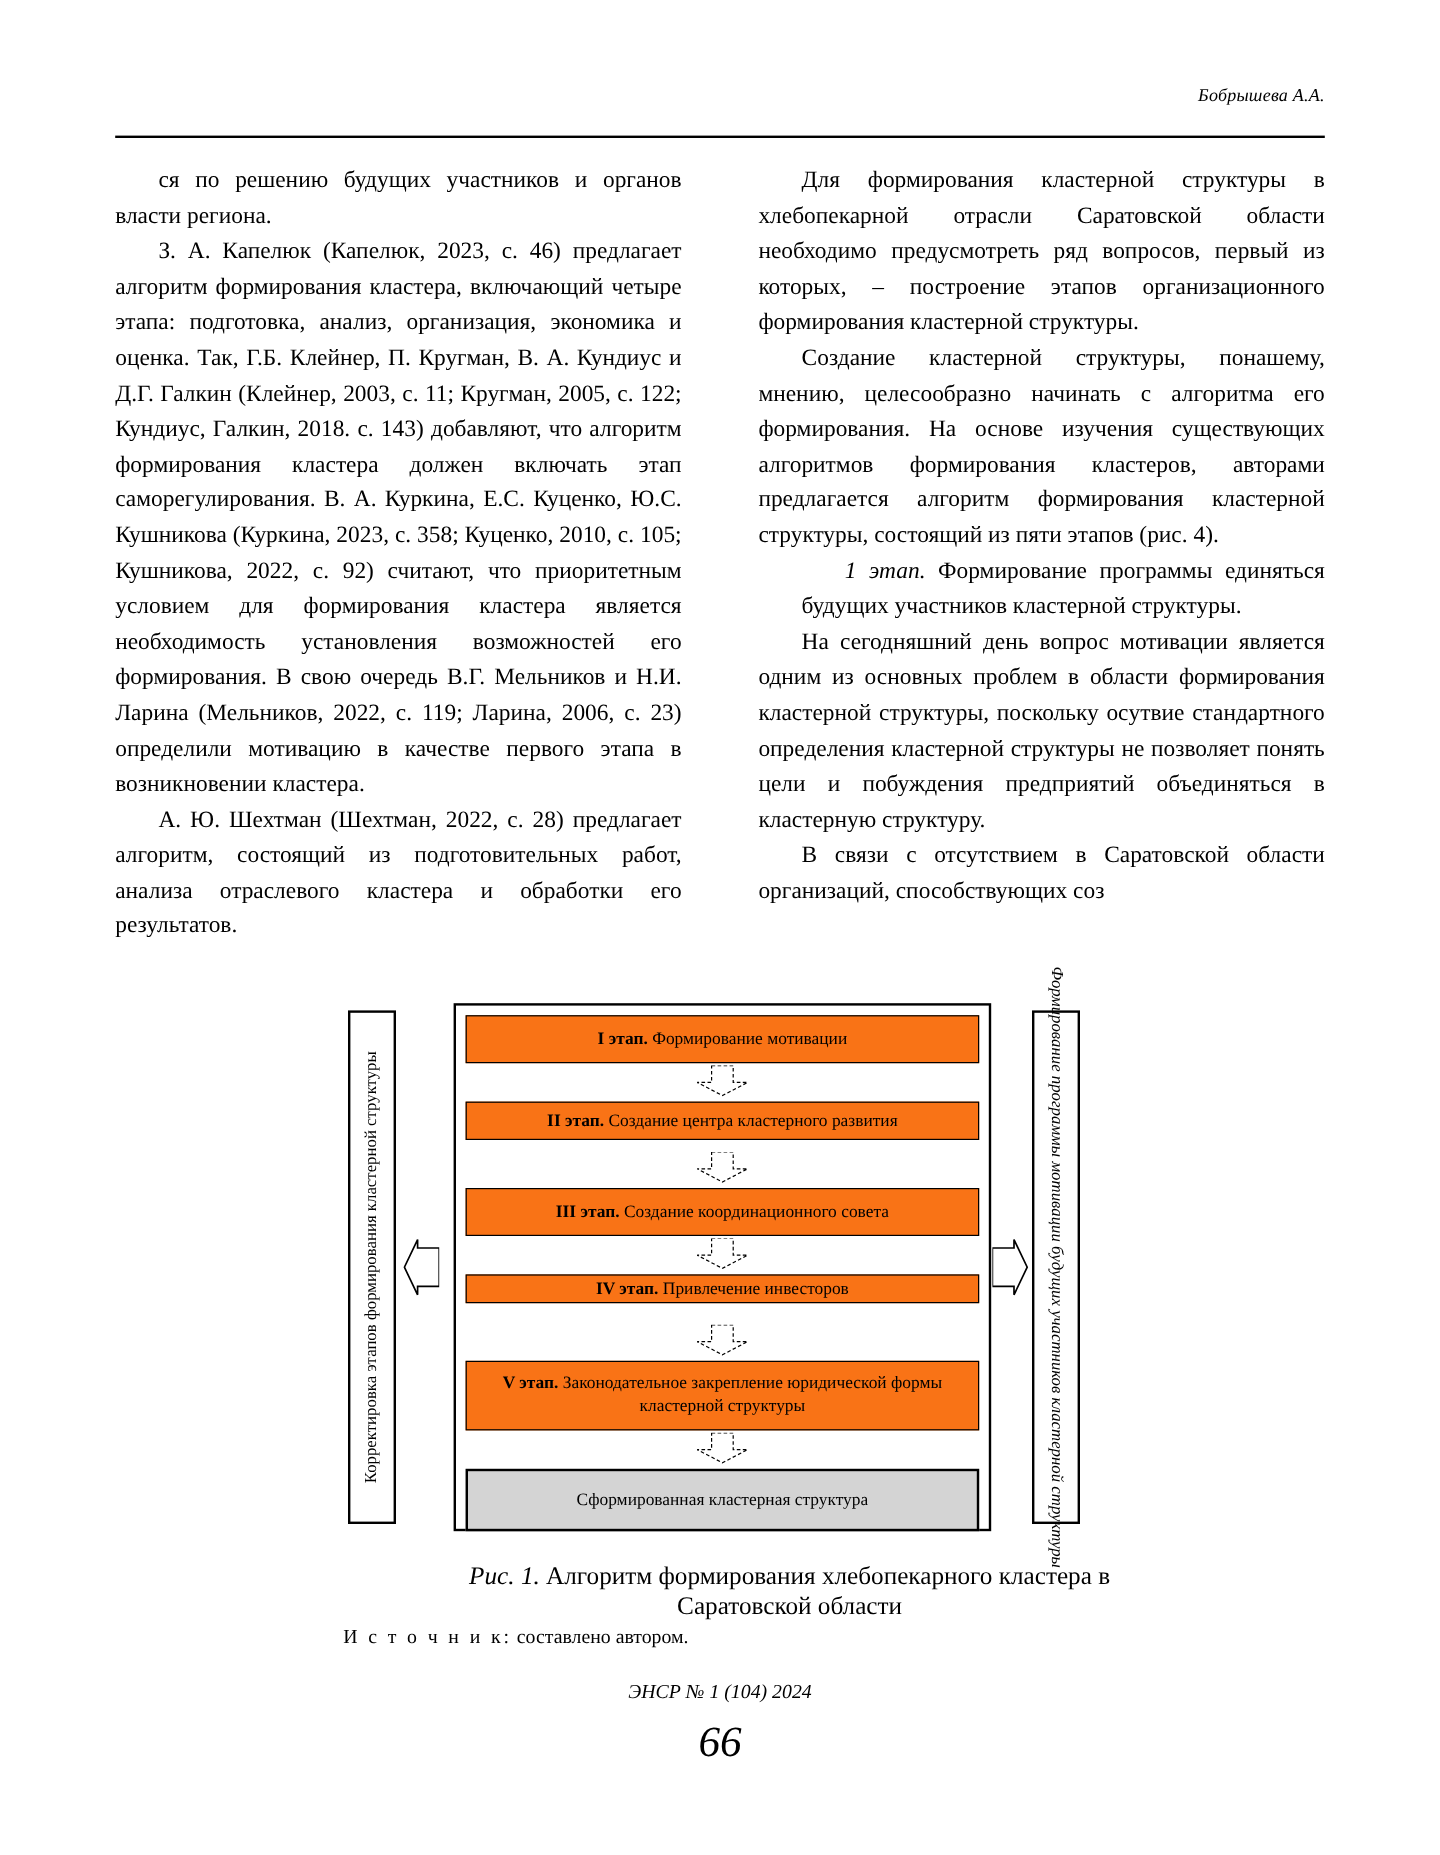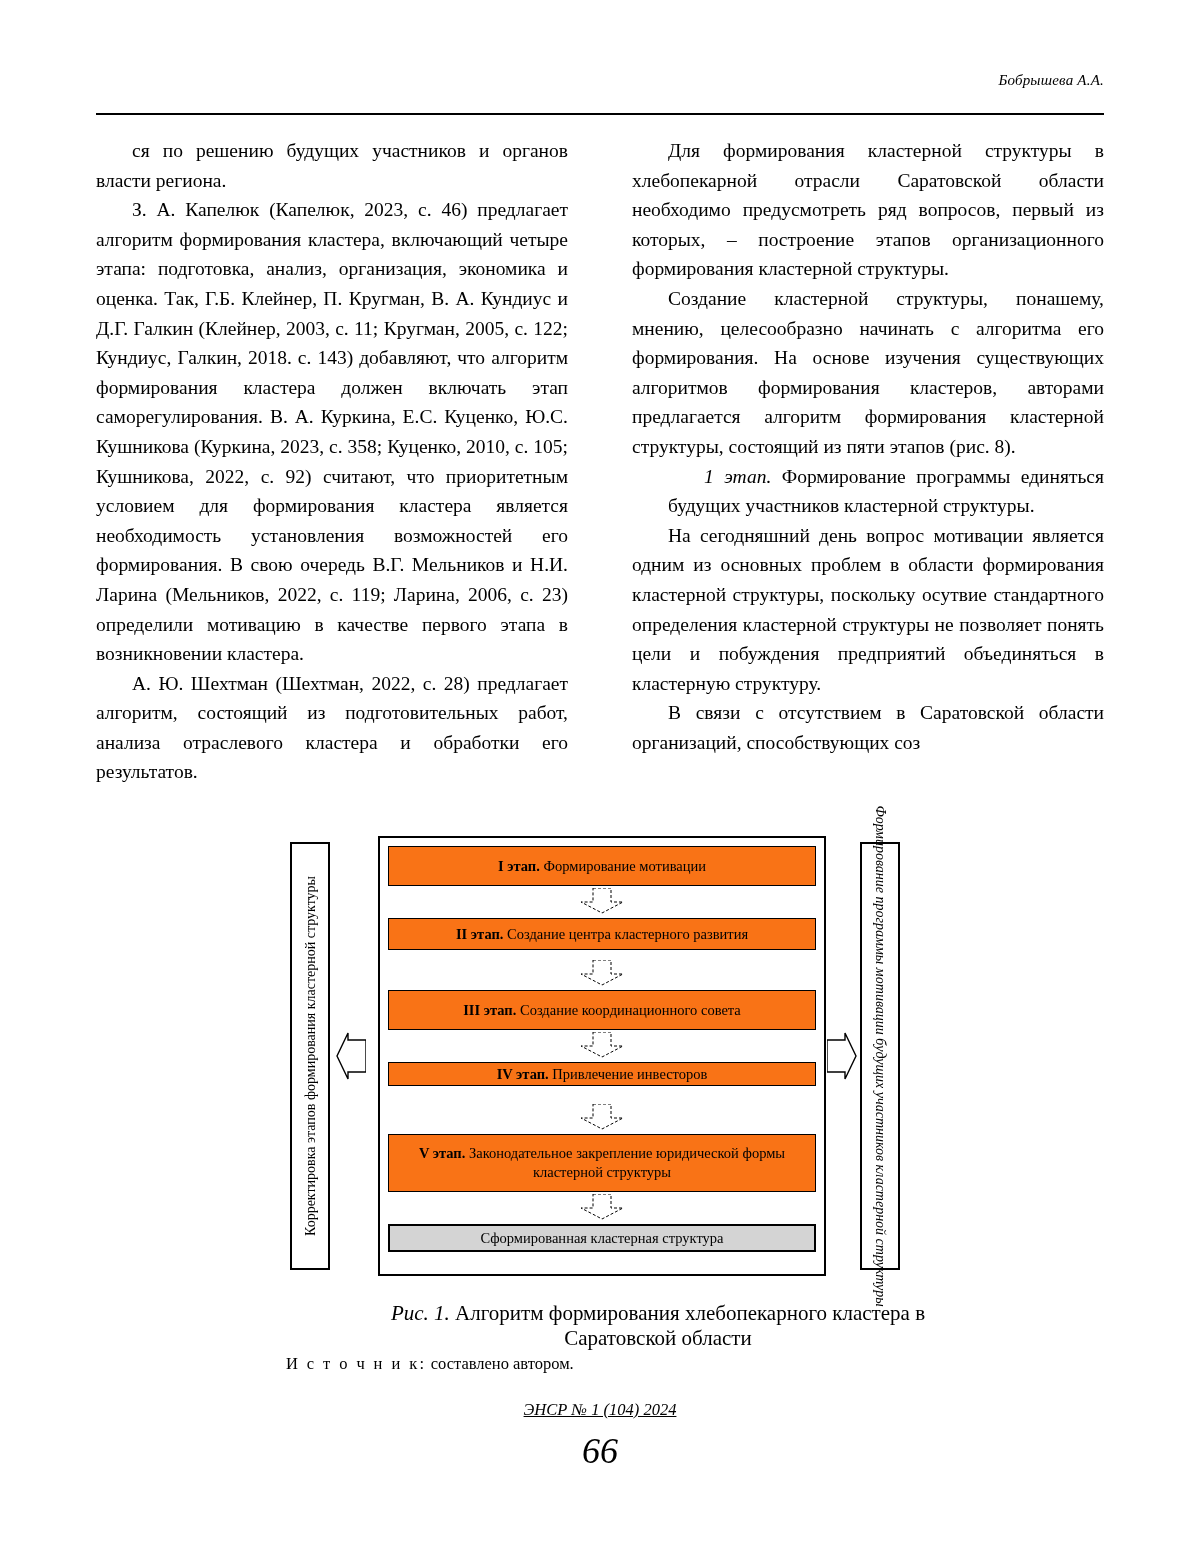--- a/index.html
+++ b/index.html
@@ -195,21 +195,20 @@
 
   
   .journal-line {
     position: absolute;
     left: 0;
     top: 1400px;
     width: 1200px;
     text-align: center;
     font-size: 16.5px;
     font-style: italic;
-    text-decoration: underline;
   }
   .page-number {
     position: absolute;
     left: 0;
     top: 1430px;
     width: 1200px;
     text-align: center;
     font-size: 36px;
     font-style: italic;
   }
@@ -225,21 +224,21 @@
   <div class="cols">
 
     <div class="col">
       <p>ся по решению будущих участников и орга­нов власти региона.</p>
       <p>З. А. Капелюк (Капелюк, 2023, с. 46) предлагает алгоритм формирования кластера, включающий четыре этапа: подготовка, ана­лиз, организация, экономика и оценка. Так, Г.Б. Клейнер, П. Кругман, В. А. Кундиус и Д.Г. Галкин (Клейнер, 2003, с. 11; Кругман, 2005, с. 122; Кундиус, Галкин, 2018. с. 143) добавляют, что алгоритм формирования кла­стера должен включать этап саморегулирова­ния. В. А. Куркина, Е.С. Куценко, Ю.С. Куш­никова (Куркина, 2023, с. 358; Куценко, 2010, с. 105; Кушникова, 2022, с. 92) считают, что приоритетным условием для формирования кластера является необходимость установле­ния возможностей его формирования. В свою очередь В.Г. Мельников и Н.И. Ларина (Мель­ников, 2022, с. 119; Ларина, 2006, с. 23) опре­делили мотивацию в качестве первого этапа в возникновении кластера.</p>
       <p>А. Ю. Шехтман (Шехтман, 2022, с. 28) предлагает алгоритм, состоящий из подгото­вительных работ, анализа отраслевого класте­ра и обработки его результатов.</p>
     </div>
 
     <div class="col">
       <p>Для формирования кластерной структу­ры в хлебопекарной отрасли Саратовской об­ласти необходимо предусмотреть ряд вопро­сов, первый из которых, – построение этапов организационного формирования кластерной структуры.</p>
-      <p>Создание кластерной структуры, по­нашему, мнению, целесообразно начинать с алгоритма его формирования. На основе изучения существующих алгоритмов форми­рования кластеров, авторами предлагается ал­горитм формирования кластерной структуры, состоящий из пяти этапов (рис. 8).</p>
+      <p>Создание кластерной структуры, по­нашему, мнению, целесообразно начинать с алгоритма его формирования. На основе изучения существующих алгоритмов форми­рования кластеров, авторами предлагается ал­горитм формирования кластерной структуры, состоящий из пяти этапов (рис. 4).</p>
       <p class="stage-par"><span class="stage-label">1 этап.</span><span> Формирование программы единяться будущих участников кластерной структуры.</span></p>
       <p>На сегодняшний день вопрос мотива­ции является одним из основных проблем в области формирования кластерной струк­туры, поскольку оcутвие стандартного опре­деления кластерной структуры не позволяет понять цели и побуждения предприятий объ­единяться в кластерную структуру.</p>
       <p>В связи с отсутствием в Саратовской области организаций, способствующих соз­</p>
     </div>
 
   </div>
 
   <div class="figure">
     <div class="fig-canvas">
 
@@ -307,21 +306,21 @@
         <div class="stage-box" style="top:296px; height:58px;">
           <span><b>V этап.</b><span> Законодательное закрепление юридической формы кластерной структуры</span></span>
         </div>
 
         <div class="down-arrow" style="top:356px;">
           <svg width="44" height="26" viewBox="0 0 44 26">
             <polygon points="13,0 31,0 31,14 43,14 22,25 1,14 13,14" fill="#ffffff" stroke="#000000" stroke-width="1" stroke-dasharray="3,2"></polygon>
           </svg>
         </div>
 
-        <div class="stage-box final" style="top:386px; height:28px;align-items:center;">
+        <div class="stage-box final" style="top:386px; height:52px;align-items:center;">
           <span>Сформированная кластерная структура</span>
         </div>
 
       </div>
 
       <div class="fig-caption">
         <span class="ital">Рис. 1.</span><span> Алгоритм формирования хлебопекарного кластера в Саратовской области</span>
       </div>
 
       <div class="source-line">

